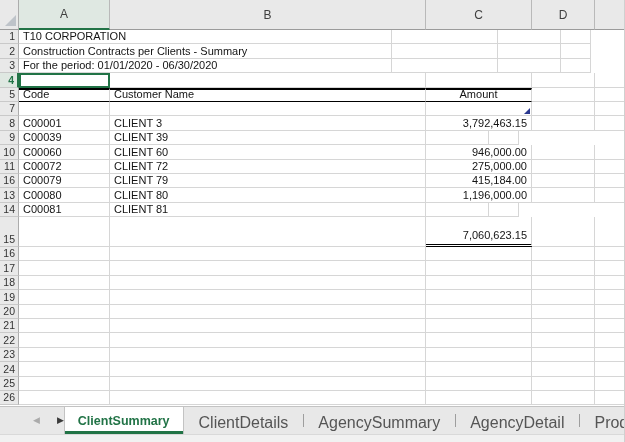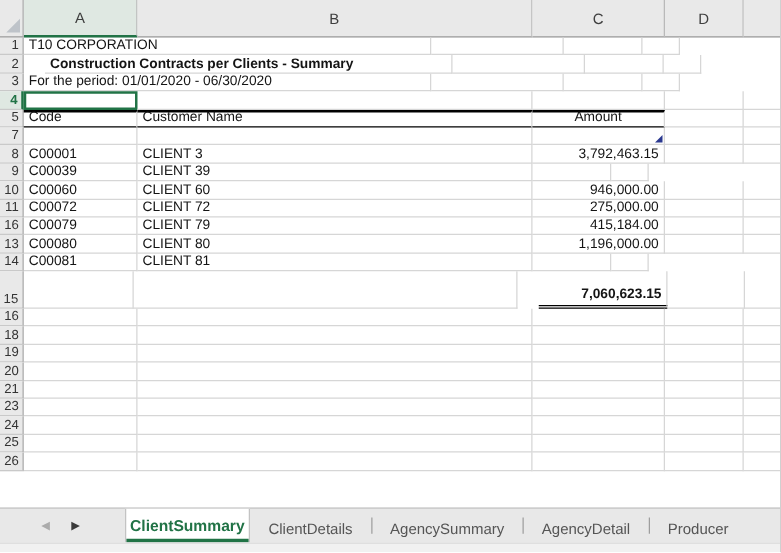--- a/index.html
+++ b/index.html
@@ -13,53 +13,53 @@
   .colhdr{ display:flex; height:30px; width:625px; }
   .corner{ width:19px; height:30px; background:#E9E9E9; border-right:1px solid #ACACAC;
            border-bottom:1px solid #9B9B9B; position:relative; }
   .corner-tri{ position:absolute; right:2px; bottom:3px; width:0; height:0;
            border-left:11px solid transparent; border-bottom:11px solid #BEC3C9; }
   .ch{ background:#E9E9E9; border-right:1px solid #B9B9B9; border-bottom:1px solid #9B9B9B;
        font-size:12px; color:#3F3F3F; display:flex; align-items:center; justify-content:center; }
   .ch.selhdr{ background:#DFE8E2; border-bottom:2px solid #217346; }
   
   .cA{ width:91px; } .cB{ width:316px; } .cC{ width:106px; } .cD{ width:63px; } .cE{ width:30px; }
-  .mergeAB{ width:326px; }
+  .mergeAB{ width:373px; }
   
   .gridbody{ width:625px; }
   .row{ display:flex; height:14.4px; }
   .row.tall{ height:30px;text-align:center; }
   .rn{ width:19px; background:#E9E9E9; border-right:1px solid #ACACAC; border-bottom:1px solid #C9C9C9;
        font-size:10.5px; color:#333; display:flex; align-items:flex-end; justify-content:flex-end;
        padding:0 3px 1px 0; line-height:11px; }
   .rn.rn-active{ background:#DFE8E2; color:#217346; border-right:2px solid #217346; font-weight:bold; }
   .cell{ position:relative; border-right:1px solid #D6D6D6; border-bottom:1px solid #D6D6D6;
          font-size:11px; line-height:12px; color:#141414; display:flex; align-items:flex-end;
          padding:0 4px 1px 4px; white-space:nowrap; overflow:visible; }
-  .cell.b{ font-weight:bold;margin-left:17px; }
+  .cell.b{ font-weight:normal; }
   .cell.num{ justify-content:flex-end; }
   .cell.center{ justify-content:center; }
   .cell.th{ border-top:2px solid #000; border-bottom:1.5px solid #000; }
   .cell.cend{ border-bottom:1.5px solid #000; }
   .cell.ctotal{ border-bottom:3px double #000; padding-bottom:3px; }
   .cell.active-cell{ border:2px solid #217346; }
   .corner-marker{ position:absolute; right:1px; bottom:1px; width:0; height:0;
          border-left:6px solid transparent; border-bottom:6px solid #2B3990; }
   
   .tabbar{ position:absolute; left:0; top:406px; width:625px; height:28px; background:#E8E8E8;
            border-top:1px solid #C3C3C3; display:flex; align-items:stretch; }
   .tabnav{ width:100px; display:flex; align-items:center; padding-left:33px; gap:17px; }
   .navarrow{ font-size:9px; line-height:9px; }
   .navarrow.prev{ color:#ABABAB; }
   .navarrow.next{ color:#3A3A3A; }
-  .tab{ position:relative; display:flex; align-items:center; padding:16px 15px; font-size:12px;
+  .tab{ position:relative; display:flex; align-items:center; padding:16px 15px; font-size:16px;
         color:#555; white-space:nowrap; }
   .tab.active{ background:#FFFFFF; color:#217346; font-weight:bold; font-size:12.5px;
         border-left:1px solid #C3C3C3; border-right:1px solid #C3C3C3;
-        box-shadow:inset 0 -3px 0 #217346; padding:0 3px; }
+        box-shadow:inset 0 -3px 0 #217346; padding:0 13px; }
   .tab.inactive + .tab.inactive::before{ content:""; position:absolute; left:0; top:7px;
         width:1px; height:13px; background:#9E9E9E; }
   .bottomstrip{ position:absolute; left:0; top:434px; width:625px; height:8px; background:#F1F1F1;
         border-top:1px solid #D9D9D9; }
 </style>
 </head>
 <body>
 
 <div class="stage">
 
@@ -187,20 +187,28 @@
       </div>
       <div class="row">
         <div class="rn">16</div>
         <div class="cell cA"></div>
         <div class="cell cB"></div>
         <div class="cell cC"></div>
         <div class="cell cD"></div>
         <div class="cell cE"></div>
       </div>
       <div class="row">
+        <div class="rn">17</div>
+        <div class="cell cA"></div>
+        <div class="cell cB"></div>
+        <div class="cell cC"></div>
+        <div class="cell cD"></div>
+        <div class="cell cE"></div>
+      </div>
+      <div class="row">
         <div class="rn">18</div>
         <div class="cell cA"></div>
         <div class="cell cB"></div>
         <div class="cell cC"></div>
         <div class="cell cD"></div>
         <div class="cell cE"></div>
       </div>
       <div class="row">
         <div class="rn">19</div>
         <div class="cell cA"></div>
@@ -212,20 +220,28 @@
       <div class="row">
         <div class="rn">20</div>
         <div class="cell cA"></div>
         <div class="cell cB"></div>
         <div class="cell cC"></div>
         <div class="cell cD"></div>
         <div class="cell cE"></div>
       </div>
       <div class="row">
         <div class="rn">21</div>
+        <div class="cell cA"></div>
+        <div class="cell cB"></div>
+        <div class="cell cC"></div>
+        <div class="cell cD"></div>
+        <div class="cell cE"></div>
+      </div>
+      <div class="row">
+        <div class="rn">22</div>
         <div class="cell cA"></div>
         <div class="cell cB"></div>
         <div class="cell cC"></div>
         <div class="cell cD"></div>
         <div class="cell cE"></div>
       </div>
       <div class="row">
         <div class="rn">23</div>
         <div class="cell cA"></div>
         <div class="cell cB"></div>

